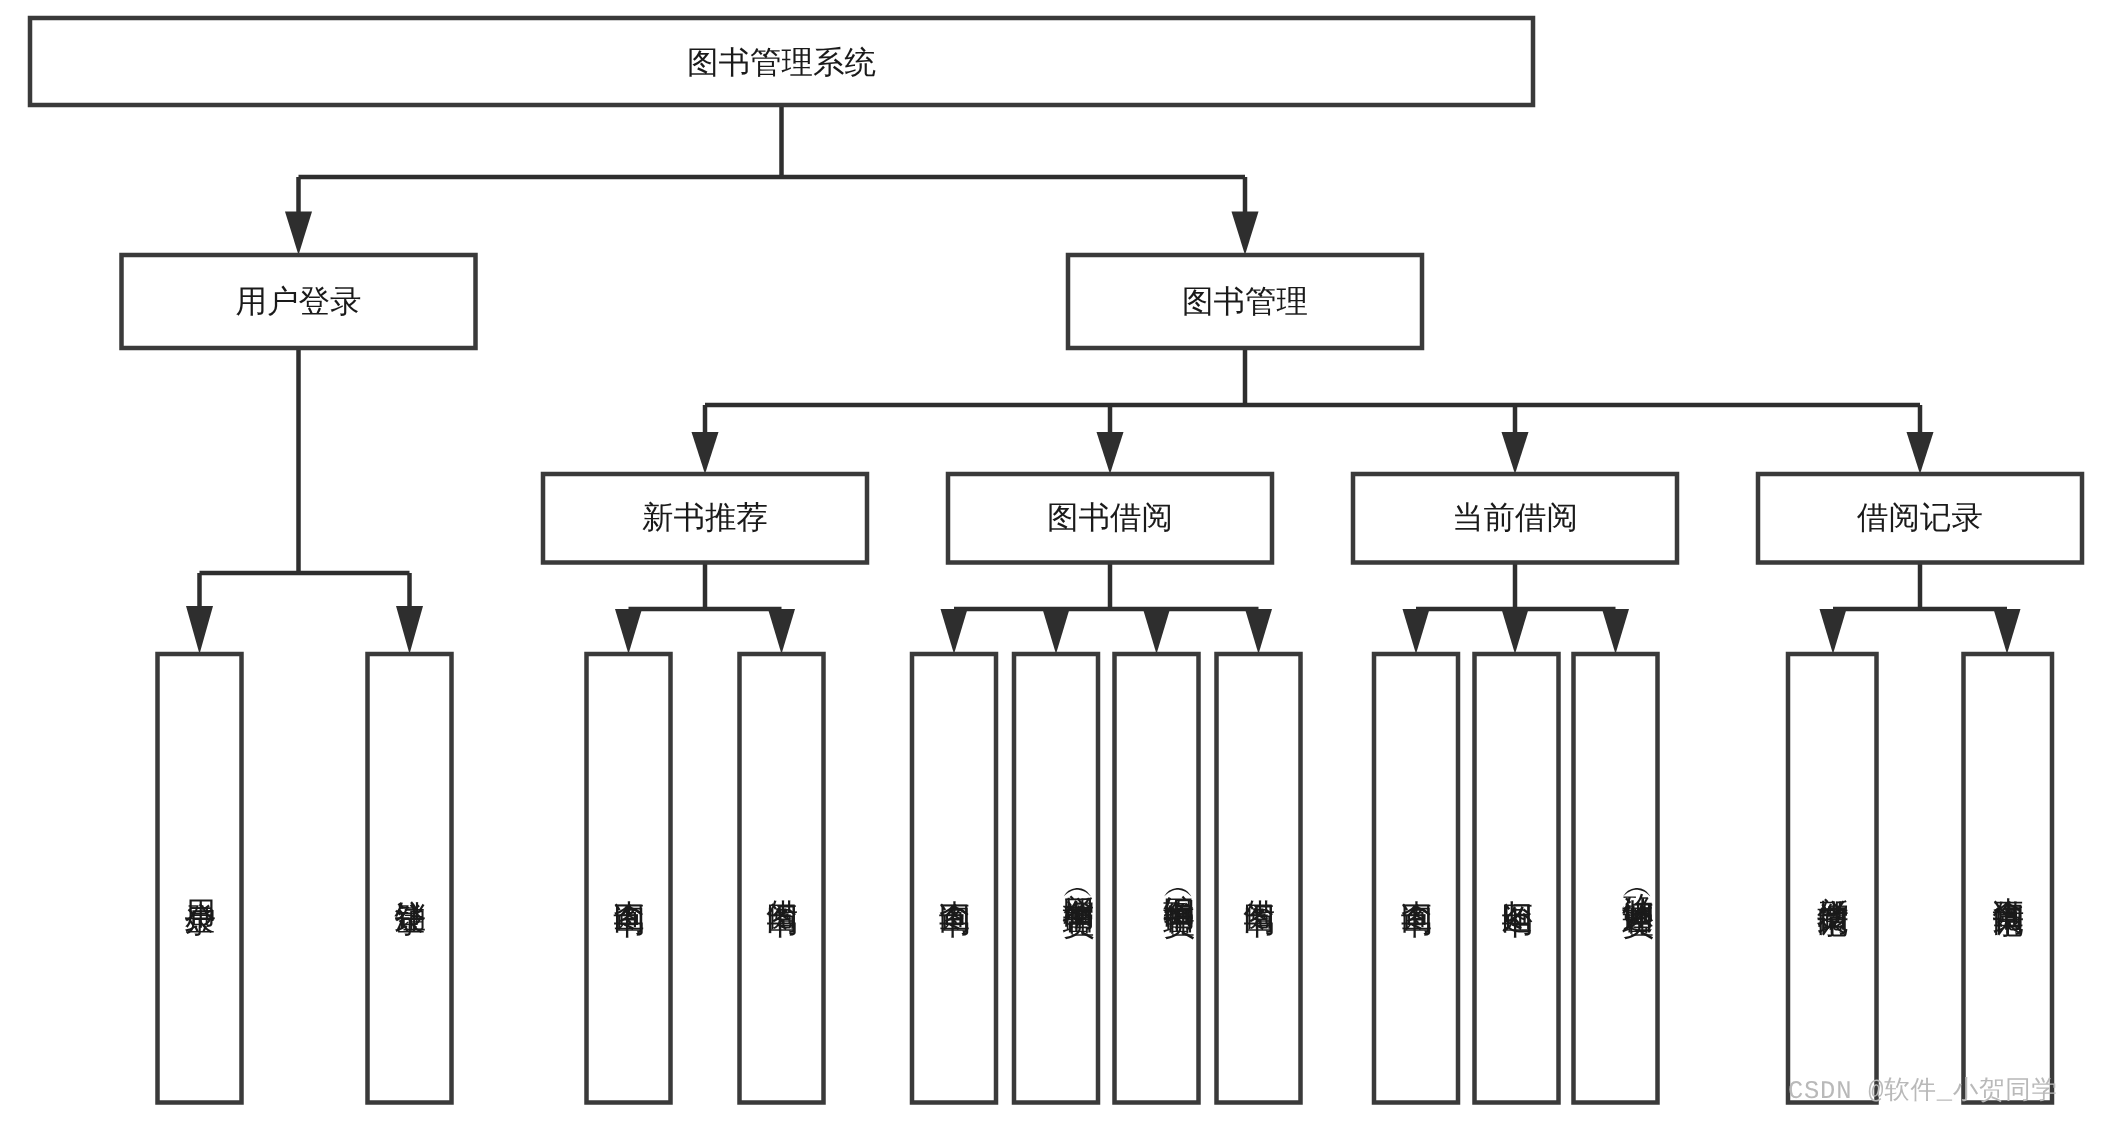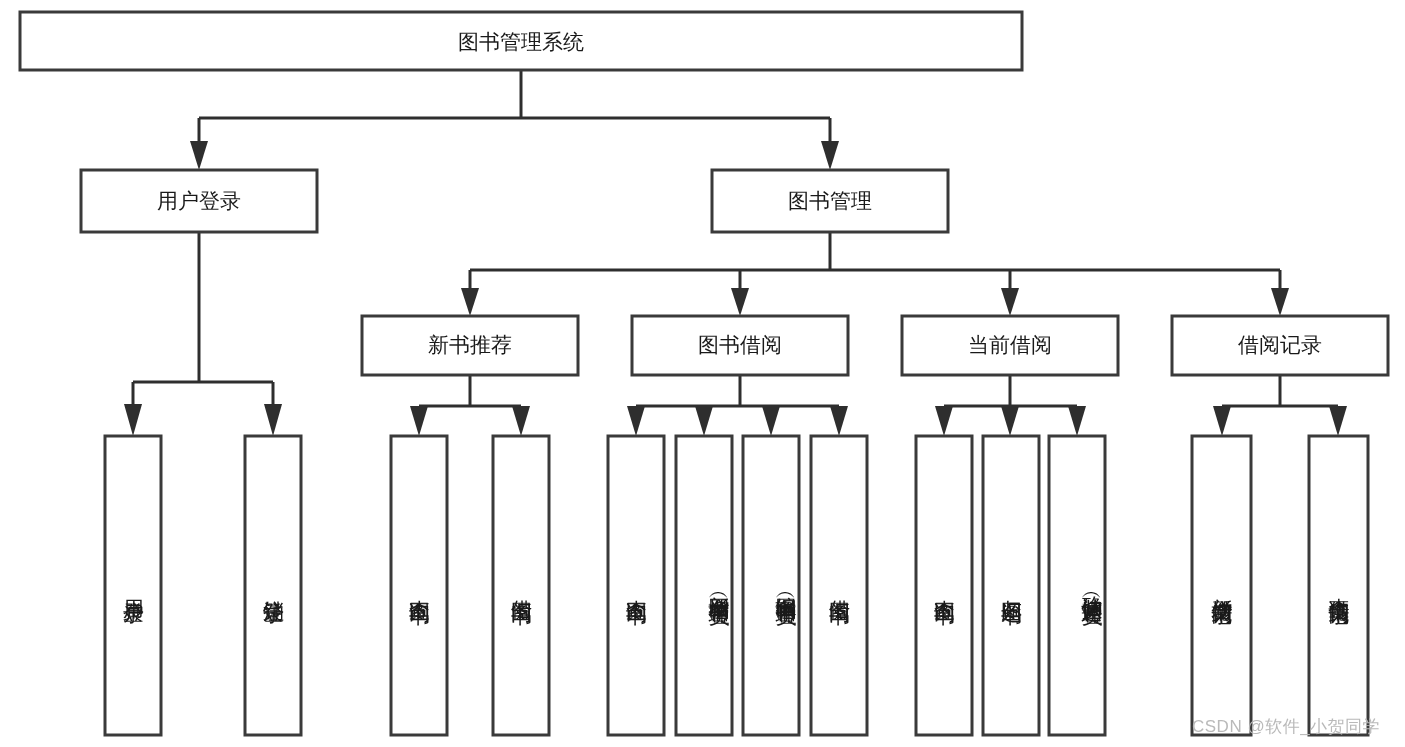--- a/index.html
+++ b/index.html
@@ -60,21 +60,21 @@
     font-family: "DejaVu Sans", "Liberation Sans", sans-serif;
     font-size: 21px;
     line-height: 1.28;
     letter-spacing: 1.5px;
     color: #1a1a1a;
     white-space: nowrap;
     pointer-events: none;
   }
   .watermark {
     position: absolute;
-    font-family: Liberation Sans, sans-serif;
+    font-family: Liberation Mono, monospace;
     font-size: 17px;
     color: #b9b9b9;
     white-space: nowrap;
     letter-spacing: 0.5px;
   }
 </style>
 </head>
 <body>
 
 <div id="diagram-root">

